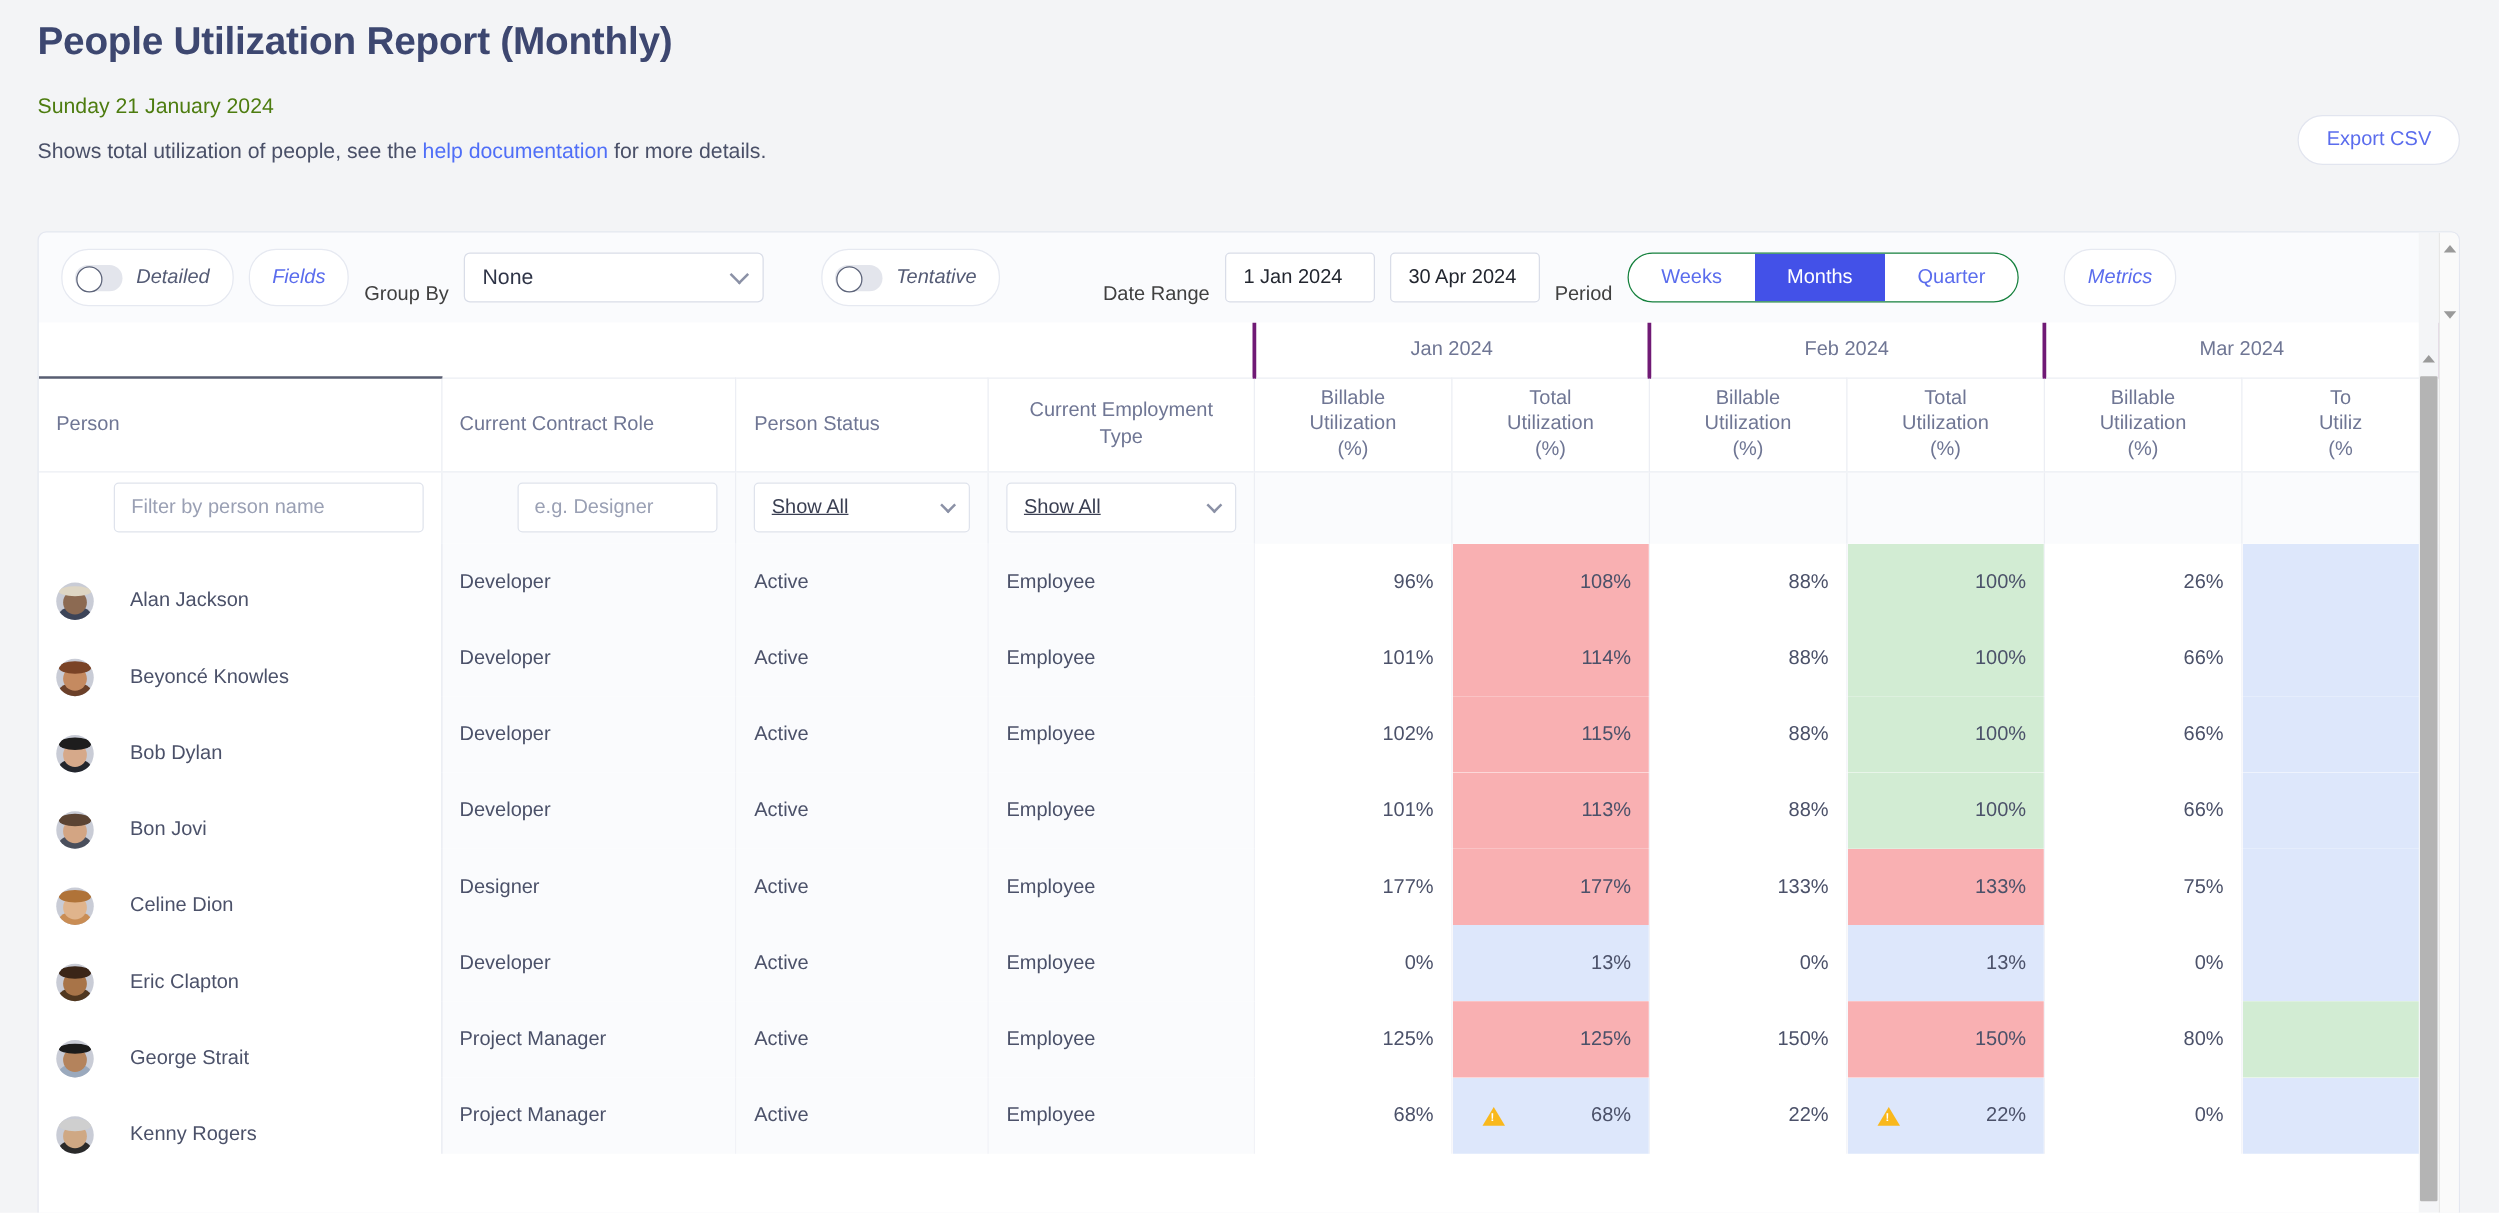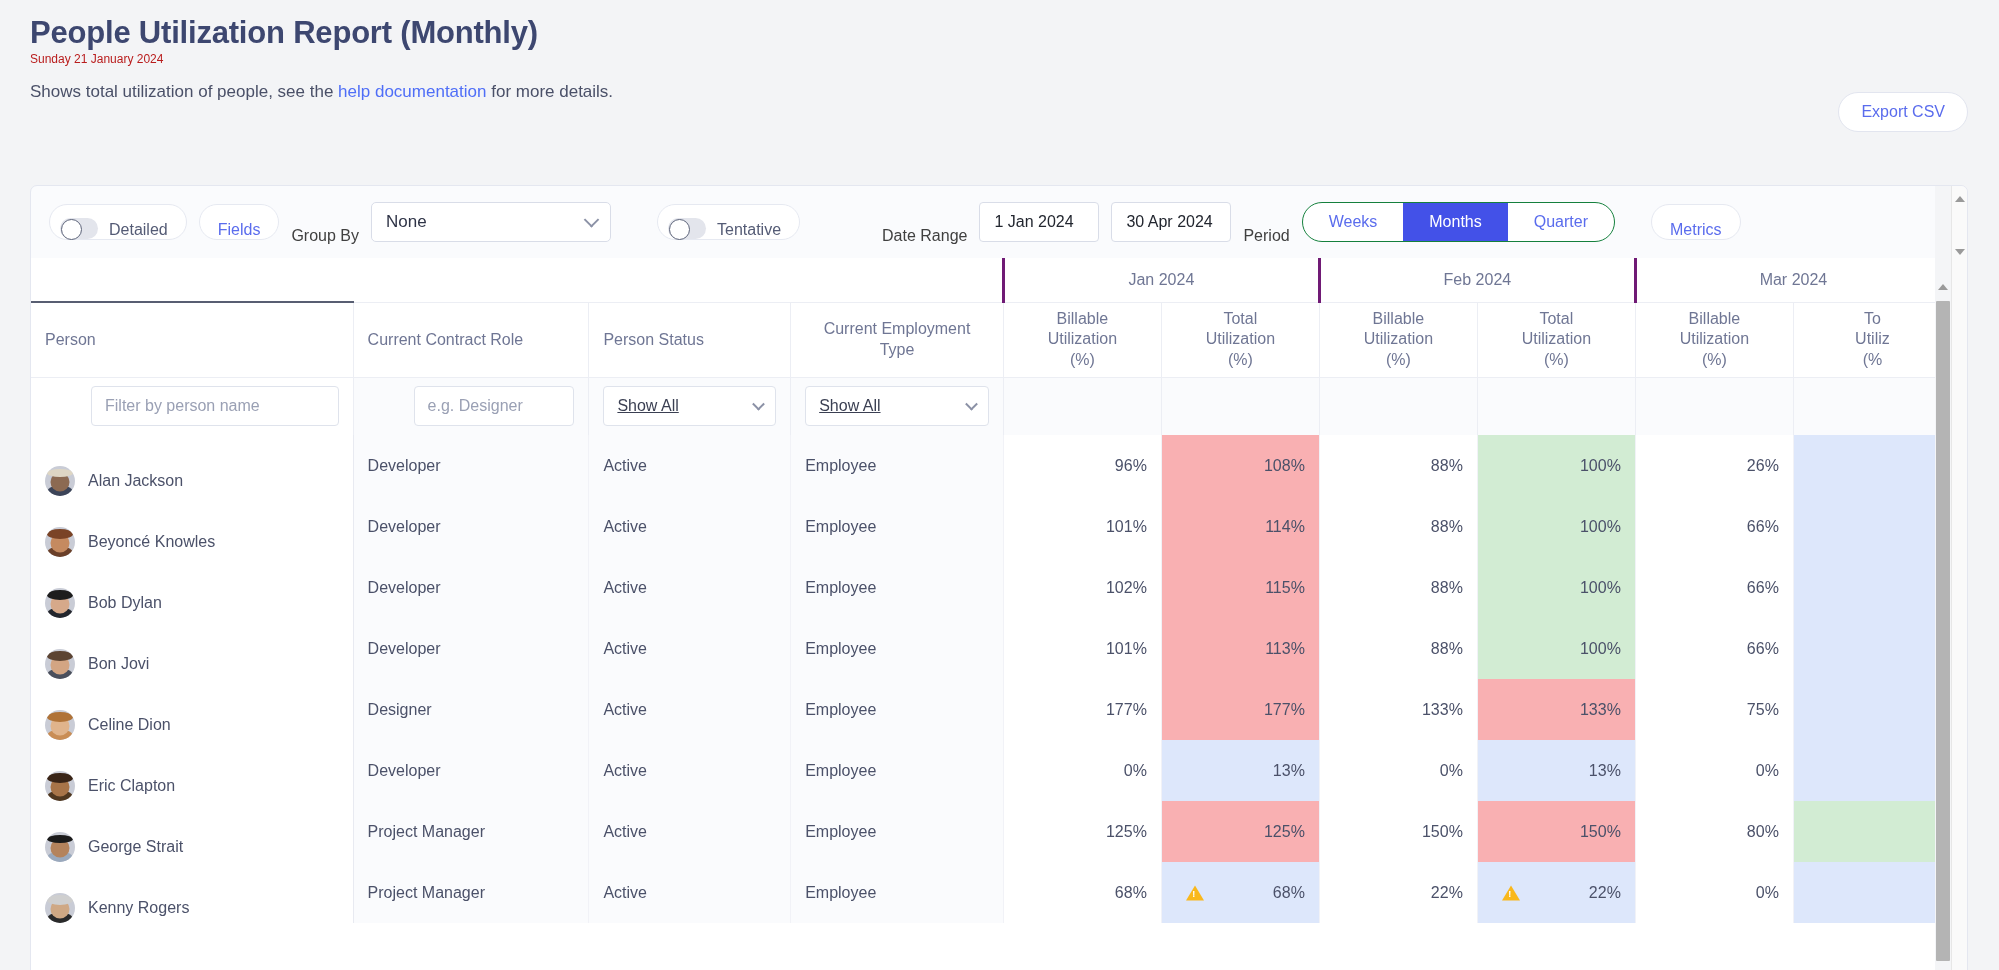--- a/index.html
+++ b/index.html
@@ -11,21 +11,21 @@
   }
   .page { position: relative; width: 1999px; height: 970px; }
 
   
   .hdr { padding: 14px 30px 0 30px; }
   .hdr h1 {
     font-size: 31px; font-weight: bold; color: #3d4770;
     letter-spacing: -0.2px; line-height: 1.2;
   }
   .hdr .subdate {
-    margin-top: 1px; font-size: 12px; color: #b91c1c;
+    margin-top: 24px; font-size: 17px; color: #4d7c0f;
   }
   .hdr .desc {
     margin-top: 16px; font-size: 17px; color: #4a5068;
   }
   .hdr .desc a { color: #4f6ef7; text-decoration: none; }
 
   .export-btn {
     position: absolute; right: 31px; top: 92px;
     background: #fff; border: 1px solid #e2e5ef; border-radius: 22px;
     color: #5a6ced; font-size: 16px; padding: 10px 22px; cursor: pointer;
@@ -42,22 +42,22 @@
     overflow: hidden;
   }
 
   
   .toolbar {
     height: 72px; display: flex; align-items: center;
     padding: 0 18px; gap: 12px;
   }
   .pill {
     background:#fff; border:1px solid #e6e9f1; border-radius:22px;
-    height: 36px; display:flex; align-items:flex-end; padding: 0 18px;
-    font-size: 16px; cursor: pointer; white-space: nowrap;
+    height: 46px; display:flex; align-items:center; padding: 0 18px;
+    font-size: 16px; cursor: pointer; white-space: nowrap; font-style: italic;
   }
   .pill.toggle { padding-left: 10px; gap: 11px; color:#545b75; }
   .pill.link { color:#5a6ced; }
   .switch {
     width: 38px; height: 21px; border-radius: 11px; background:#e3e5ec;
     position: relative; flex: none;
   }
   .switch::after {
     content:""; position:absolute; left:1px; top:1px;
     width:19px; height:19px; border-radius:50%;
@@ -142,21 +142,21 @@
   }
 
   .data-row td {
     height: 45.5px; font-size:16px; color:#4b5169;
     border-right:1px solid #f1f2f7; padding: 0 14px; vertical-align:middle;
   }
   .data-row td.person-col { background:#fff; border-right:1px solid #e8eaf1; }
   .data-row td.txt { background:#fafbfd; }
   .data-row td.num { text-align:right; background:#fff; position:relative; }
 
-  .person-cell { display:flex; align-items:center; gap:13px;margin-top:31px; }
+  .person-cell { display:flex; align-items:center; gap:29px;margin-top:31px; }
   .avatar {
     width:30px; height:30px; border-radius:50%; flex:none;
     background: #c9ccd6; overflow:hidden; position:relative;
   }
   .avatar .face {
     position:absolute; left:50%; top:54%; transform:translate(-50%,-50%);
     width:19px; height:19px; border-radius:50%;
   }
   .avatar .body {
     position:absolute; left:50%; bottom:-6px; transform:translateX(-50%);

